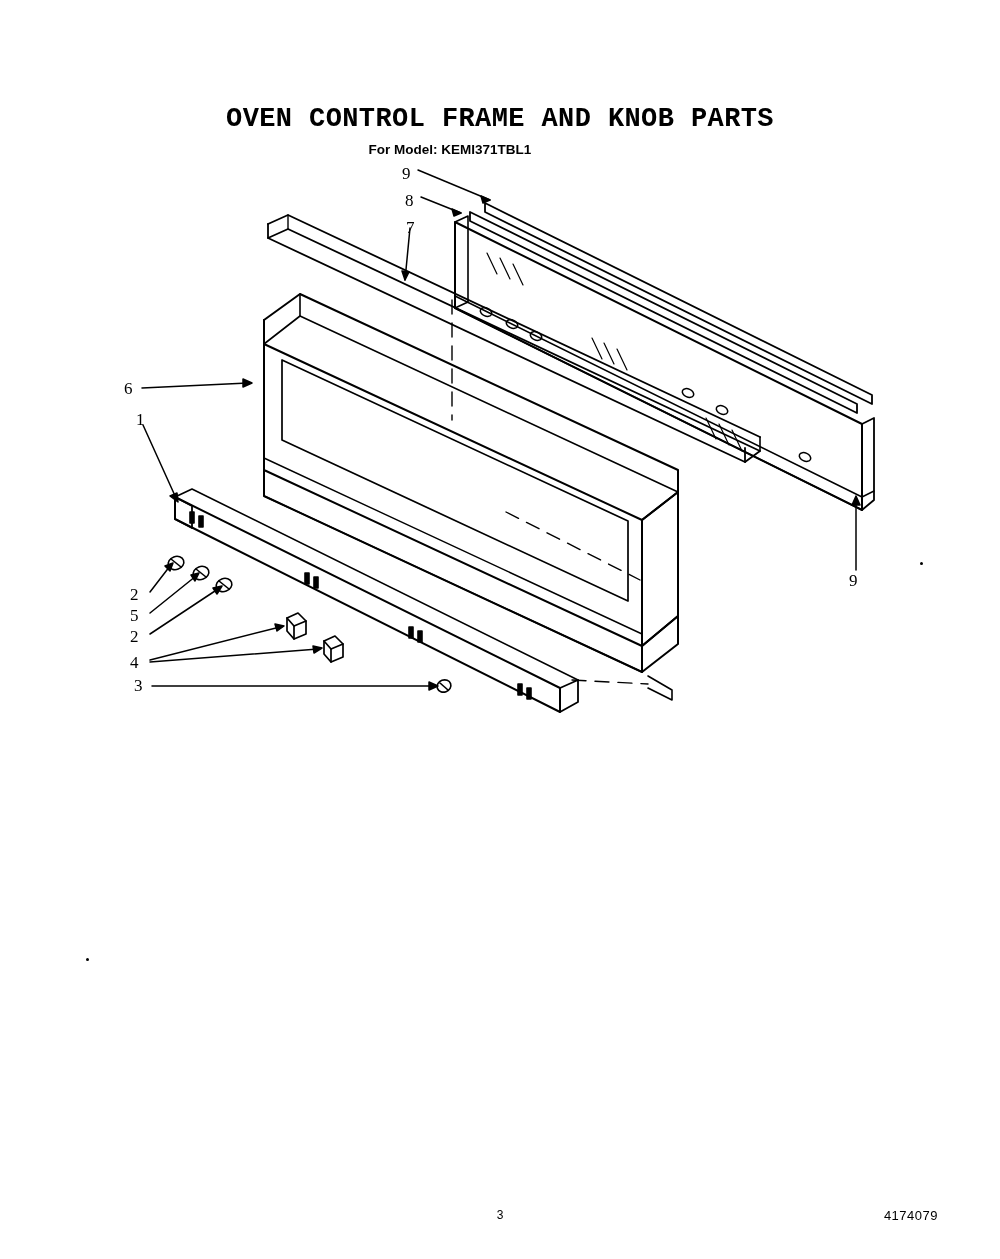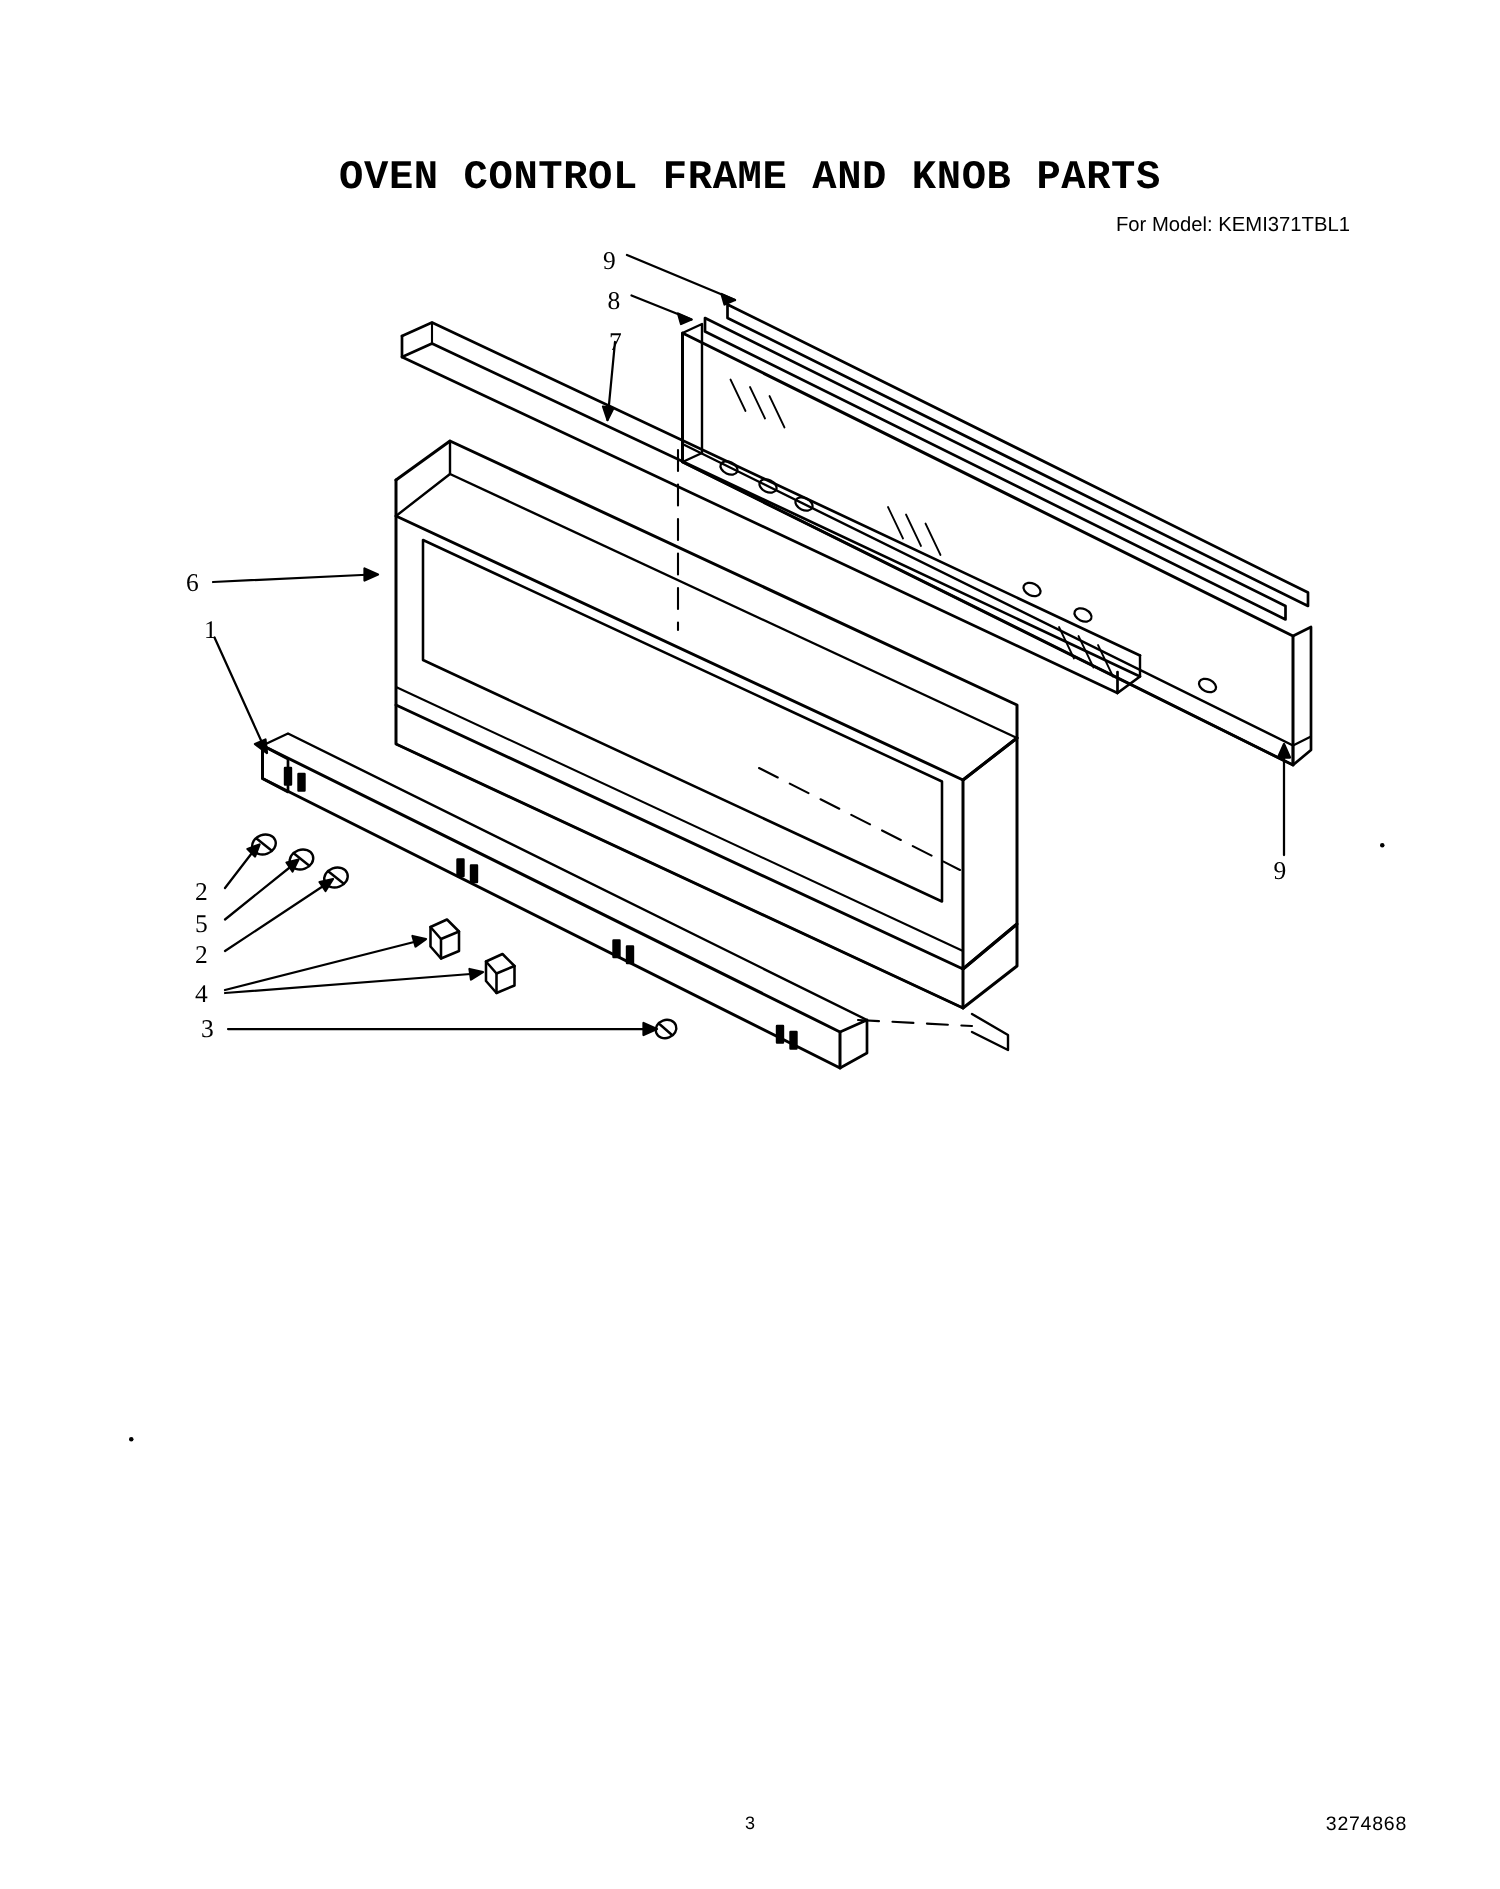--- a/index.html
+++ b/index.html
@@ -30,23 +30,23 @@
     font-size: 27px;
     font-weight: bold;
     letter-spacing: 0.4px;
     font-family: Liberation Mono, monospace;
   }
   .subtitle {
     position: absolute;
     left: 0;
     top: 142px;
     width: 900px;
-    text-align: right;
+    text-align: center;
     font-size: 13.5px;
-    font-weight: normal;
+    font-weight: bold;
     font-family: "Liberation Sans", sans-serif;
   }
   .page-number {
     position: absolute;
     left: 0;
     top: 1208px;
     width: 1000px;
     text-align: center;
     font-size: 12px;
   }
@@ -242,15 +242,15 @@
   <div class="callout" style="left:130px; top:607px;">5</div>
   <div class="callout" style="left:130px; top:628px;">2</div>
   <div class="callout" style="left:130px; top:654px;">4</div>
   <div class="callout" style="left:134px; top:677px;">3</div>
   <div class="callout" style="left:849px; top:572px;">9</div>
 
   <div class="speck" style="left:920px; top:562px;"></div>
   <div class="speck" style="left:86px; top:958px;"></div>
 
   <div class="page-number">3</div>
-  <div class="doc-code">3274868</div>
+  <div class="doc-code">4174079</div>
 
 </div>
 
 </body></html>

